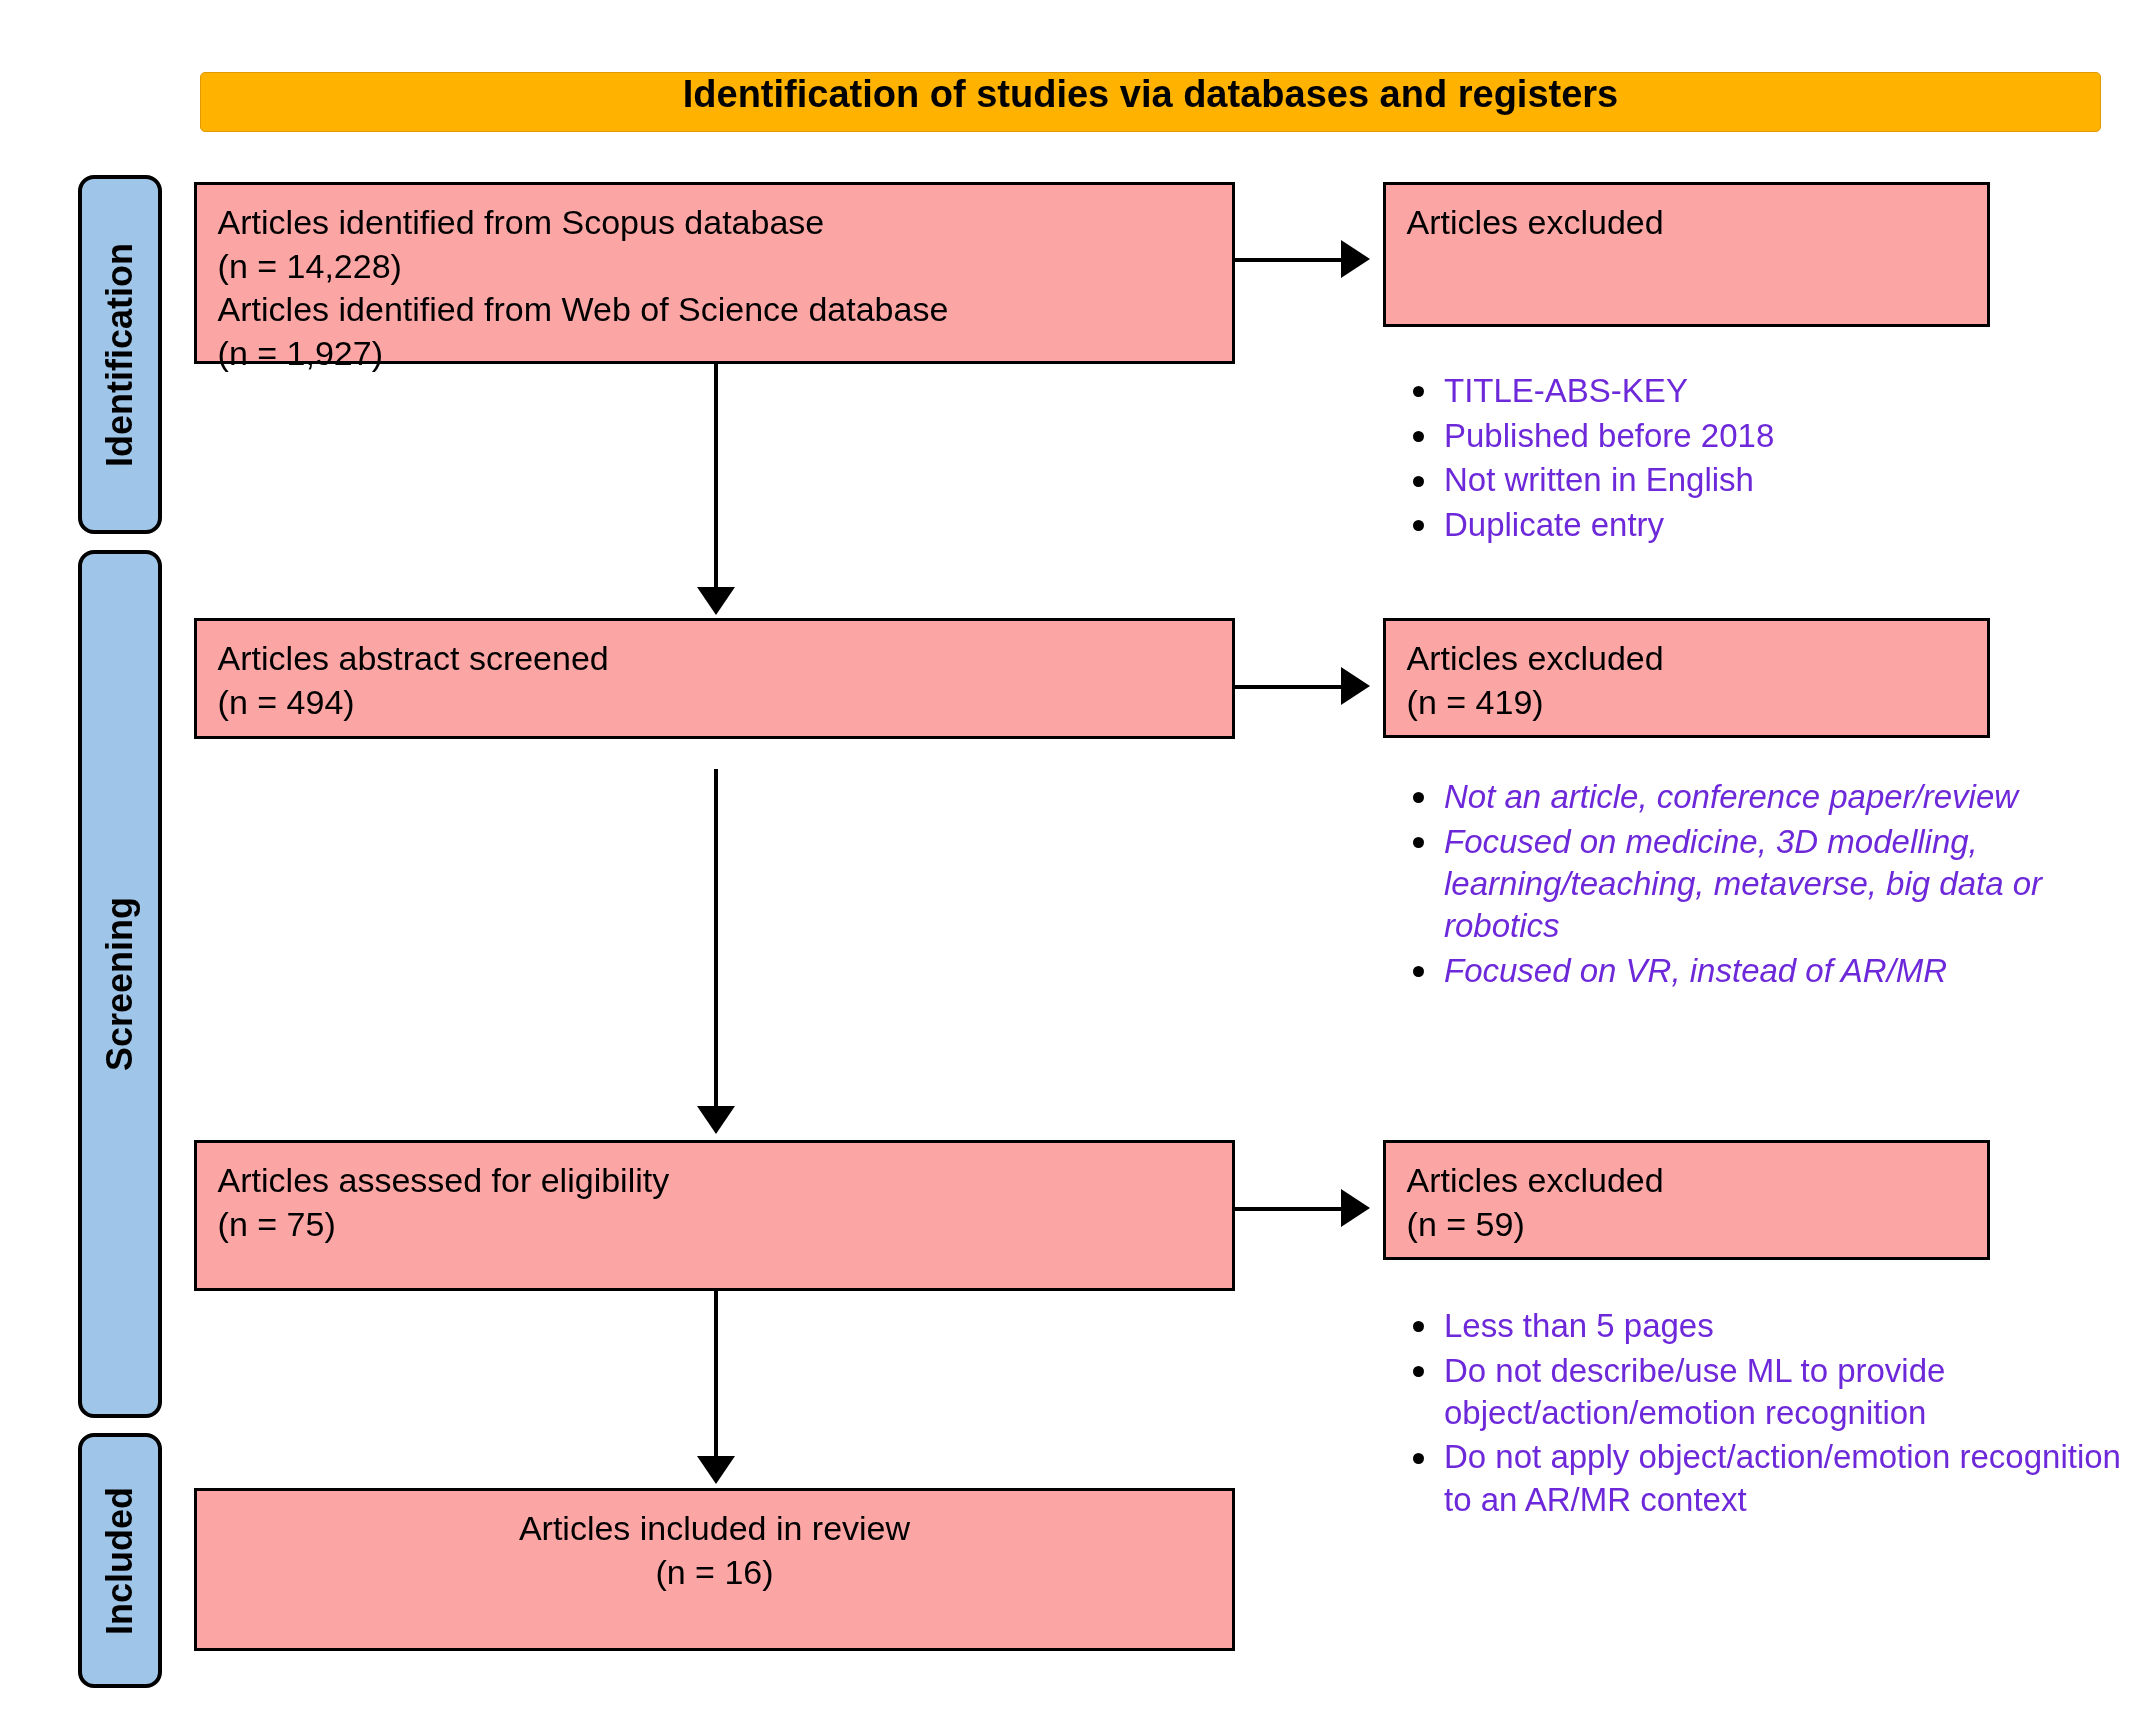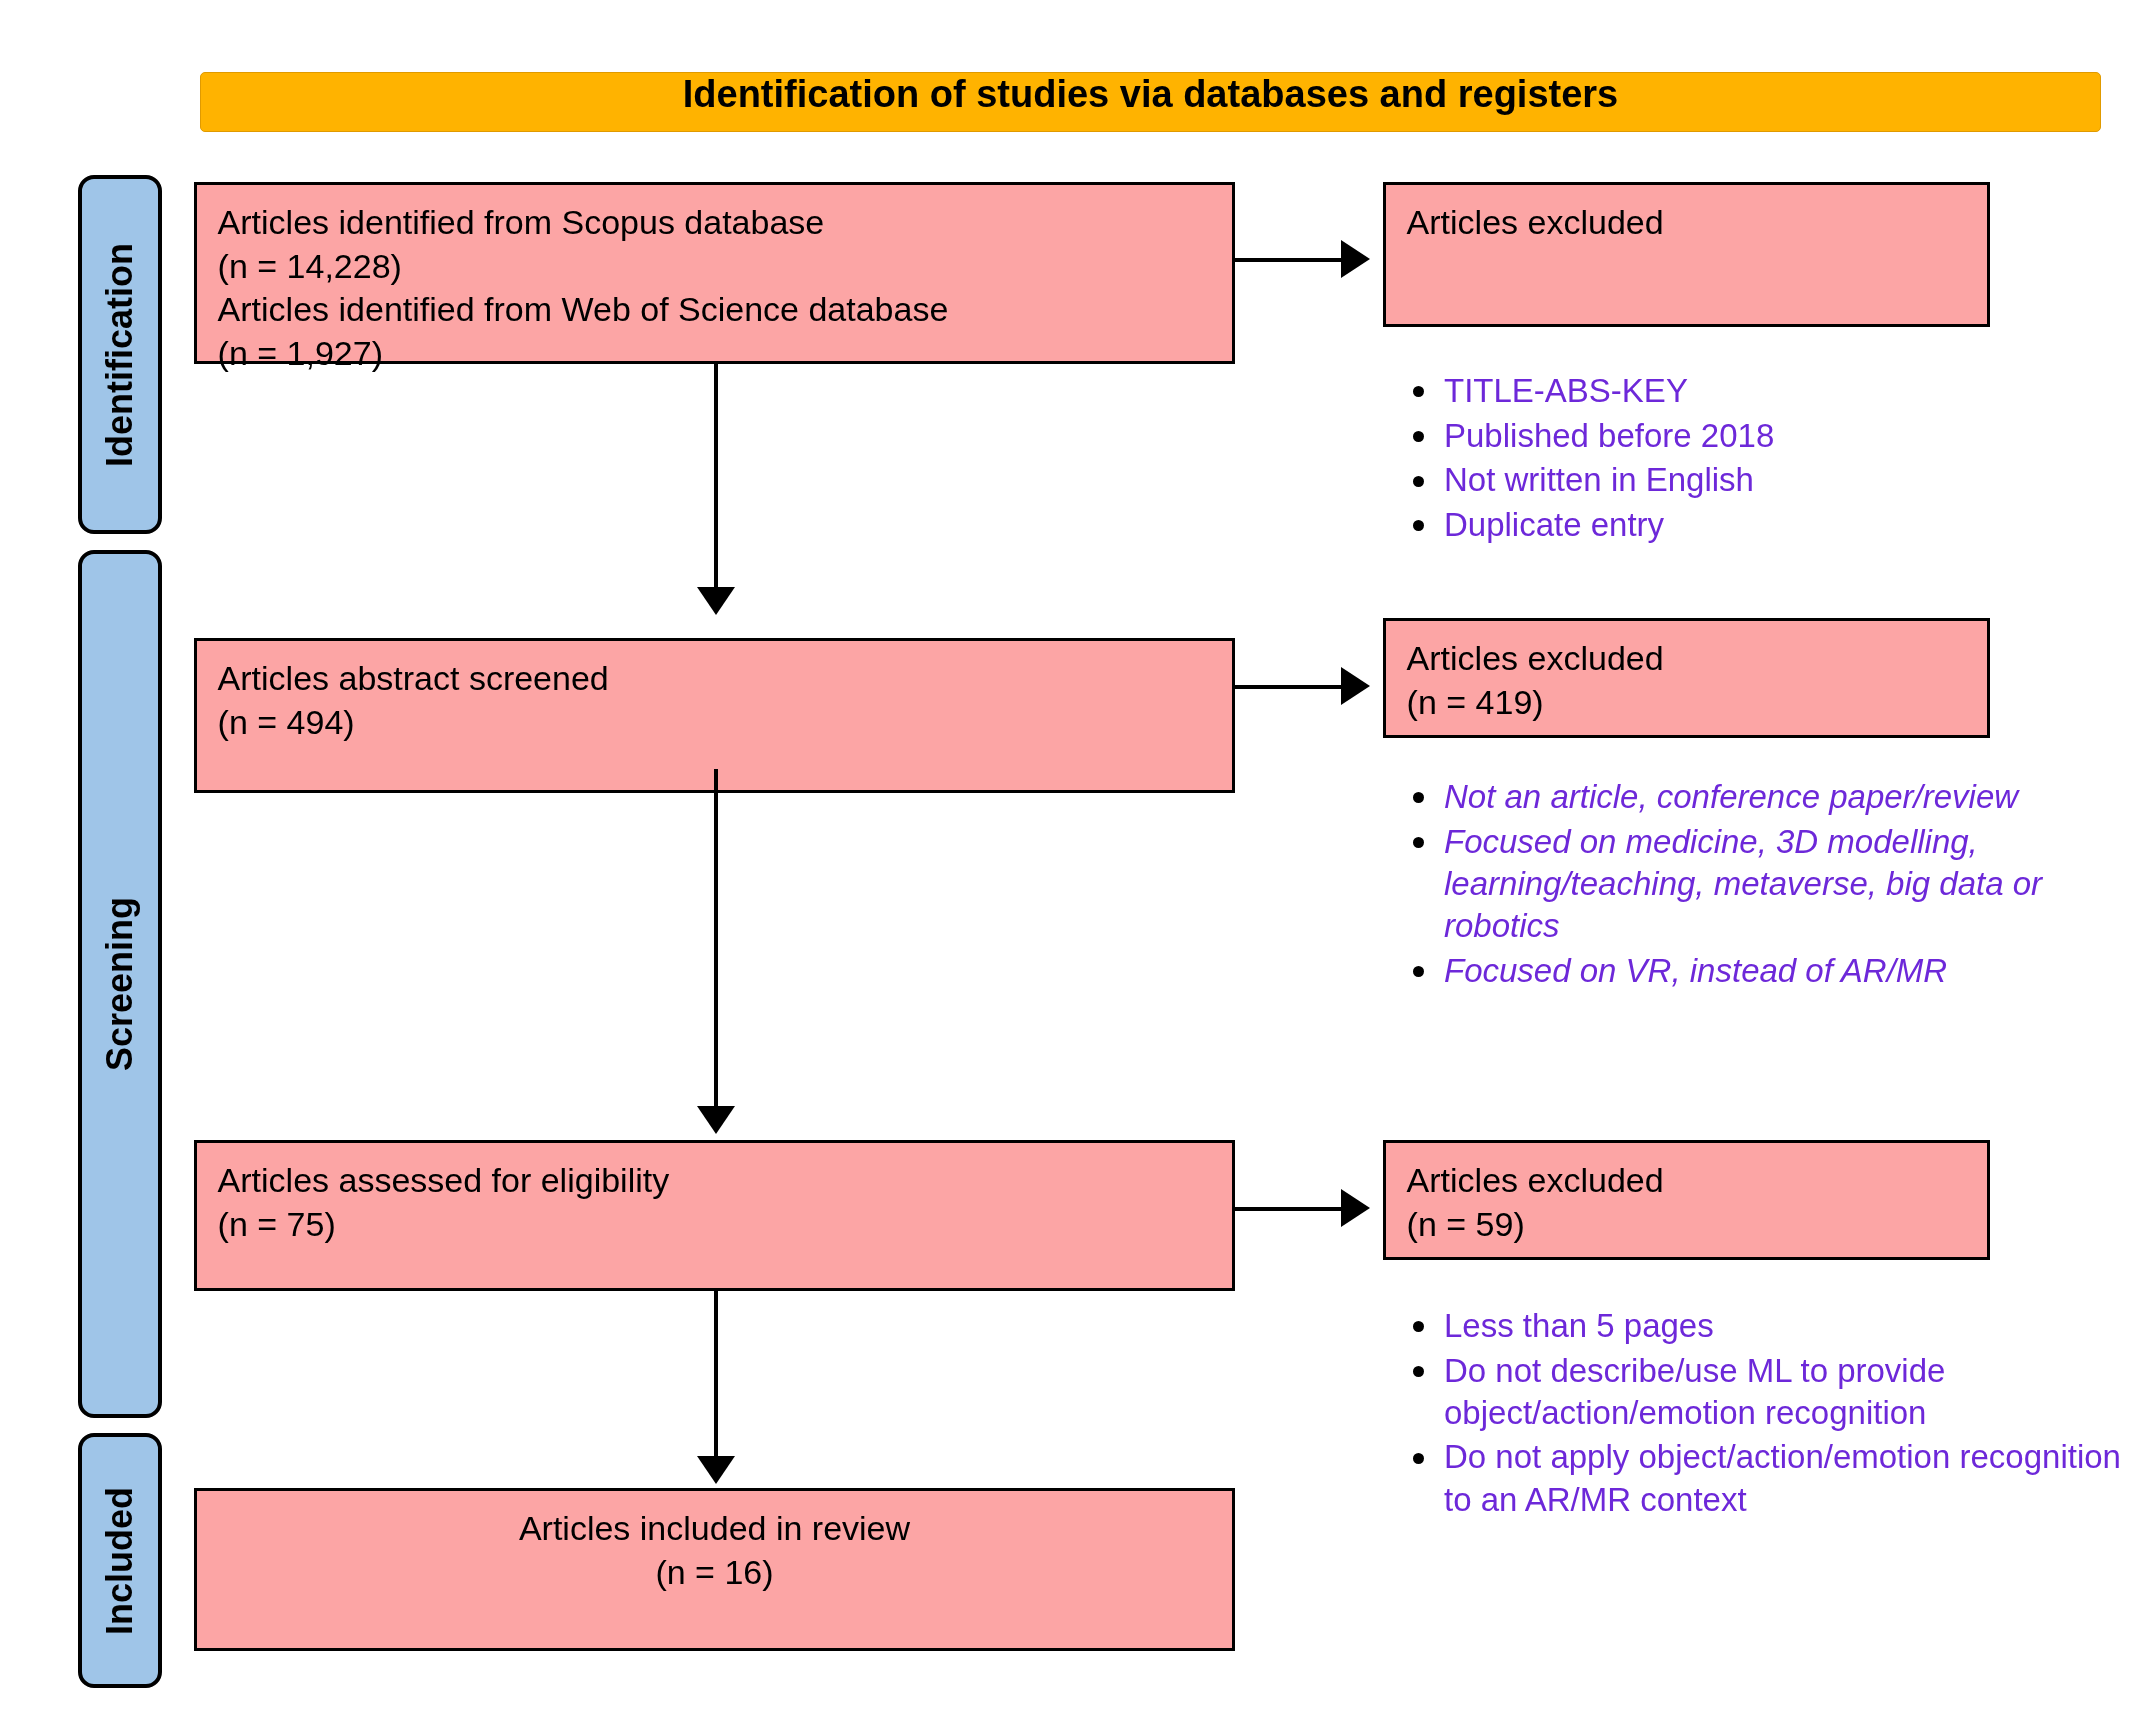--- a/index.html
+++ b/index.html
@@ -76,21 +76,21 @@
   }
   .box-line {
     font-size: 34px;
     line-height: 1.28;
     color: #000000;
     white-space: nowrap;
   }
 
   
   #box-identified      { left: 194px; top: 182px;  width: 1041px; height: 182px; }
-  #box-screened        { left: 194px; top: 618px; width: 1041px; height: 155px; margin-top: 20px; }
+  #box-screened        { left: 194px; top: 618px; width: 1041px; height: 121px; }
   #box-eligibility     { left: 194px; top: 1140px; width: 1041px; height: 151px; }
   #box-included        { left: 194px; top: 1488px; width: 1041px; height: 163px; text-align: center; }
 
   
   #box-excluded-1      { left: 1383px; top: 182px;  width: 607px; height: 145px; }
   #box-excluded-2      { left: 1383px; top: 618px; width: 607px; height: 120px; }
   #box-excluded-3      { left: 1383px; top: 1140px; width: 607px; height: 120px; }
 
   
   .reasons {

